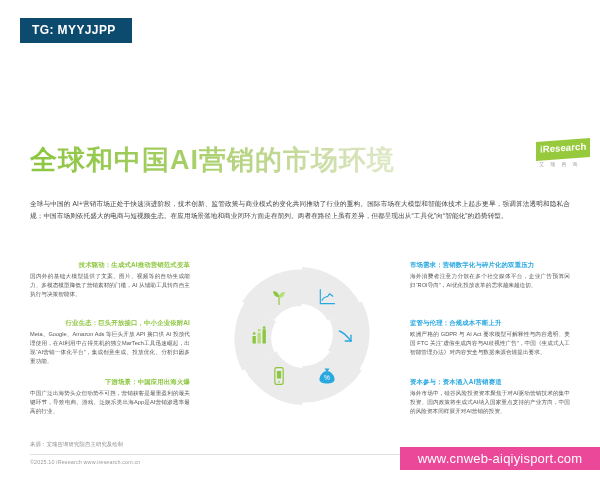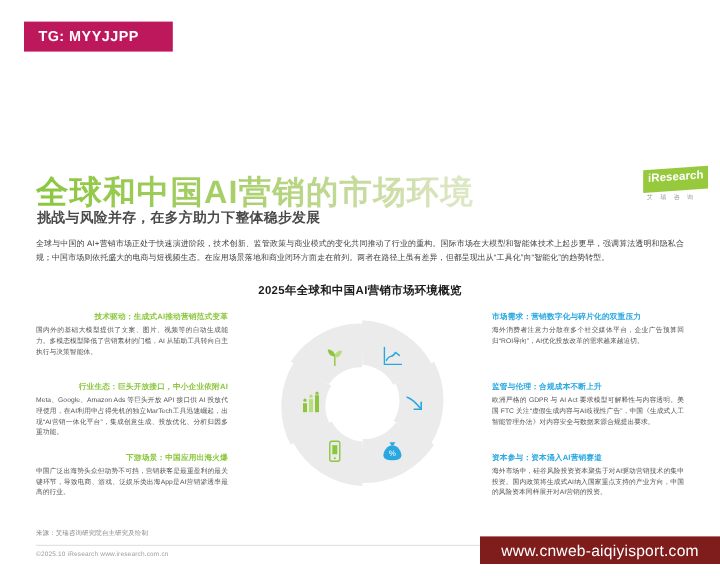--- a/index.html
+++ b/index.html
@@ -10,28 +10,28 @@
     overflow:hidden;position:relative;
   }
   .slide{
     position:absolute;left:0;top:58px;width:488px;height:360px;
     background:#ffffff;
   }
 
   
   .wm-top{
     position:absolute;left:20px;top:18px;
-    background:#be185d;color:#ffffff;
+    background:#0c4a6e;color:#ffffff;
     font-size:12px;font-weight:bold;letter-spacing:.4px;
-    padding:6px 28px 7px 12px;line-height:1;
+    padding:6px 16px 7px 12px;line-height:1;
     z-index:40;
   }
   .wm-bottom{
     position:absolute;left:400px;top:447px;width:200px;height:23px;
-    background:#7f1d1d;color:#ffffff;
+    background:#ec4899;color:#ffffff;
     font-size:13px;letter-spacing:.2px;
     display:flex;align-items:center;justify-content:center;
     z-index:40;
   }
 
   
   .title{
     position:absolute;left:30px;top:84px;
     font-size:27px;font-weight:bold;letter-spacing:1px;
     background:linear-gradient(90deg,#8cc63f 0%,#a8cf6a 45%,#c8dba0 75%,#dfe8c8 100%);
@@ -134,31 +134,29 @@
   }
 </style>
 </head>
 <body>
 
 <div class="wm-top">TG: MYYJJPP</div>
 
 <div class="slide">
 
   <div class="title">全球和中国AI营销的市场环境</div>
-  <div class="subtitle">挑战与风险并存，在多方助力下整体稳步发展</div>
 
   <div class="logo">
     <div class="logo-banner"></div>
     <div class="logo-text"><span class="i">i</span><span>Research</span></div>
     <div class="logo-sub">艾 瑞 咨 询</div>
   </div>
 
   <div class="intro">全球与中国的 AI+营销市场正处于快速演进阶段，技术创新、监管政策与商业模式的变化共同推动了行业的重构。国际市场在大模型和智能体技术上起步更早，强调算法透明和隐私合规；中国市场则依托盛大的电商与短视频生态。在应用场景落地和商业闭环方面走在前列。两者在路径上虽有差异，但都呈现出从“工具化”向“智能化”的趋势转型。</div>
 
-  <div class="section-heading">2025年全球和中国AI营销市场环境概览</div>
 
   <div class="block left green" id="blk-tech">
     <div class="bhead">技术驱动：生成式AI推动营销范式变革</div>
     <div class="bbody">国内外的基础大模型提供了文案、图片、视频等的自动生成能力。多模态模型降低了营销素材的门槛，AI 从辅助工具转向自主执行与决策智能体。</div>
   </div>
 
   <div class="block left green" id="blk-eco">
     <div class="bhead">行业生态：巨头开放接口，中小企业依附AI</div>
     <div class="bbody">Meta、Google、Amazon Ads 等巨头开放 API 接口供 AI 投放代理使用，在AI利用中占得先机的独立MarTech工具迅速崛起，出现“AI营销一体化平台”，集成创意生成、投放优化、分析归因多重功能。</div>
   </div>

